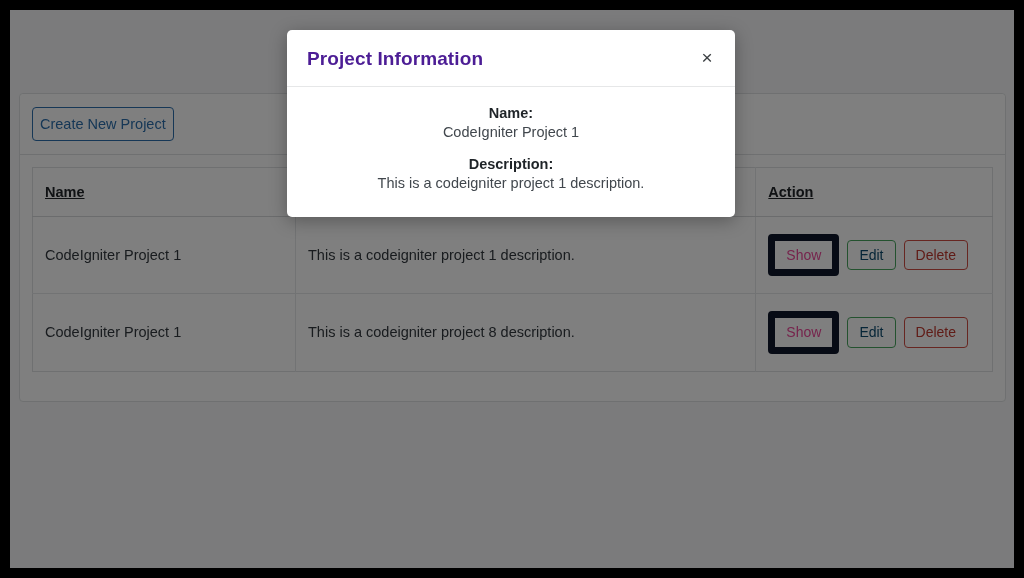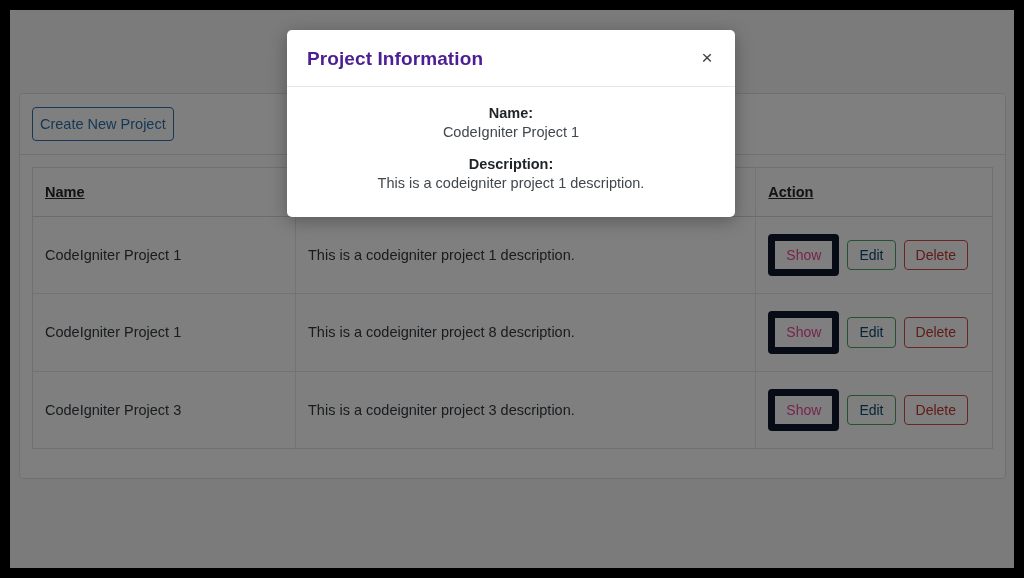--- a/index.html
+++ b/index.html
@@ -211,29 +211,20 @@
             <tr>
               <td>CodeIgniter Project 1</td>
               <td>This is a codeigniter project 8 description.</td>
               <td class="action-cell">
                 <button class="btn-sm btn-outline-info">Show</button>
                 <button class="btn-sm btn-outline-success">Edit</button>
                 <button class="btn-sm btn-outline-danger">Delete</button>
               </td>
             </tr>
 
-            <tr>
-              <td>CodeIgniter Project 3</td>
-              <td>This is a codeigniter project 3 description.</td>
-              <td class="action-cell">
-                <button class="btn-sm btn-outline-info">Show</button>
-                <button class="btn-sm btn-outline-success">Edit</button>
-                <button class="btn-sm btn-outline-danger">Delete</button>
-              </td>
-            </tr>
 
 
           </tbody>
         </table>
       </div>
     </div>
 
     <div id="backdrop"></div>
 
     <div id="modal" role="dialog">

